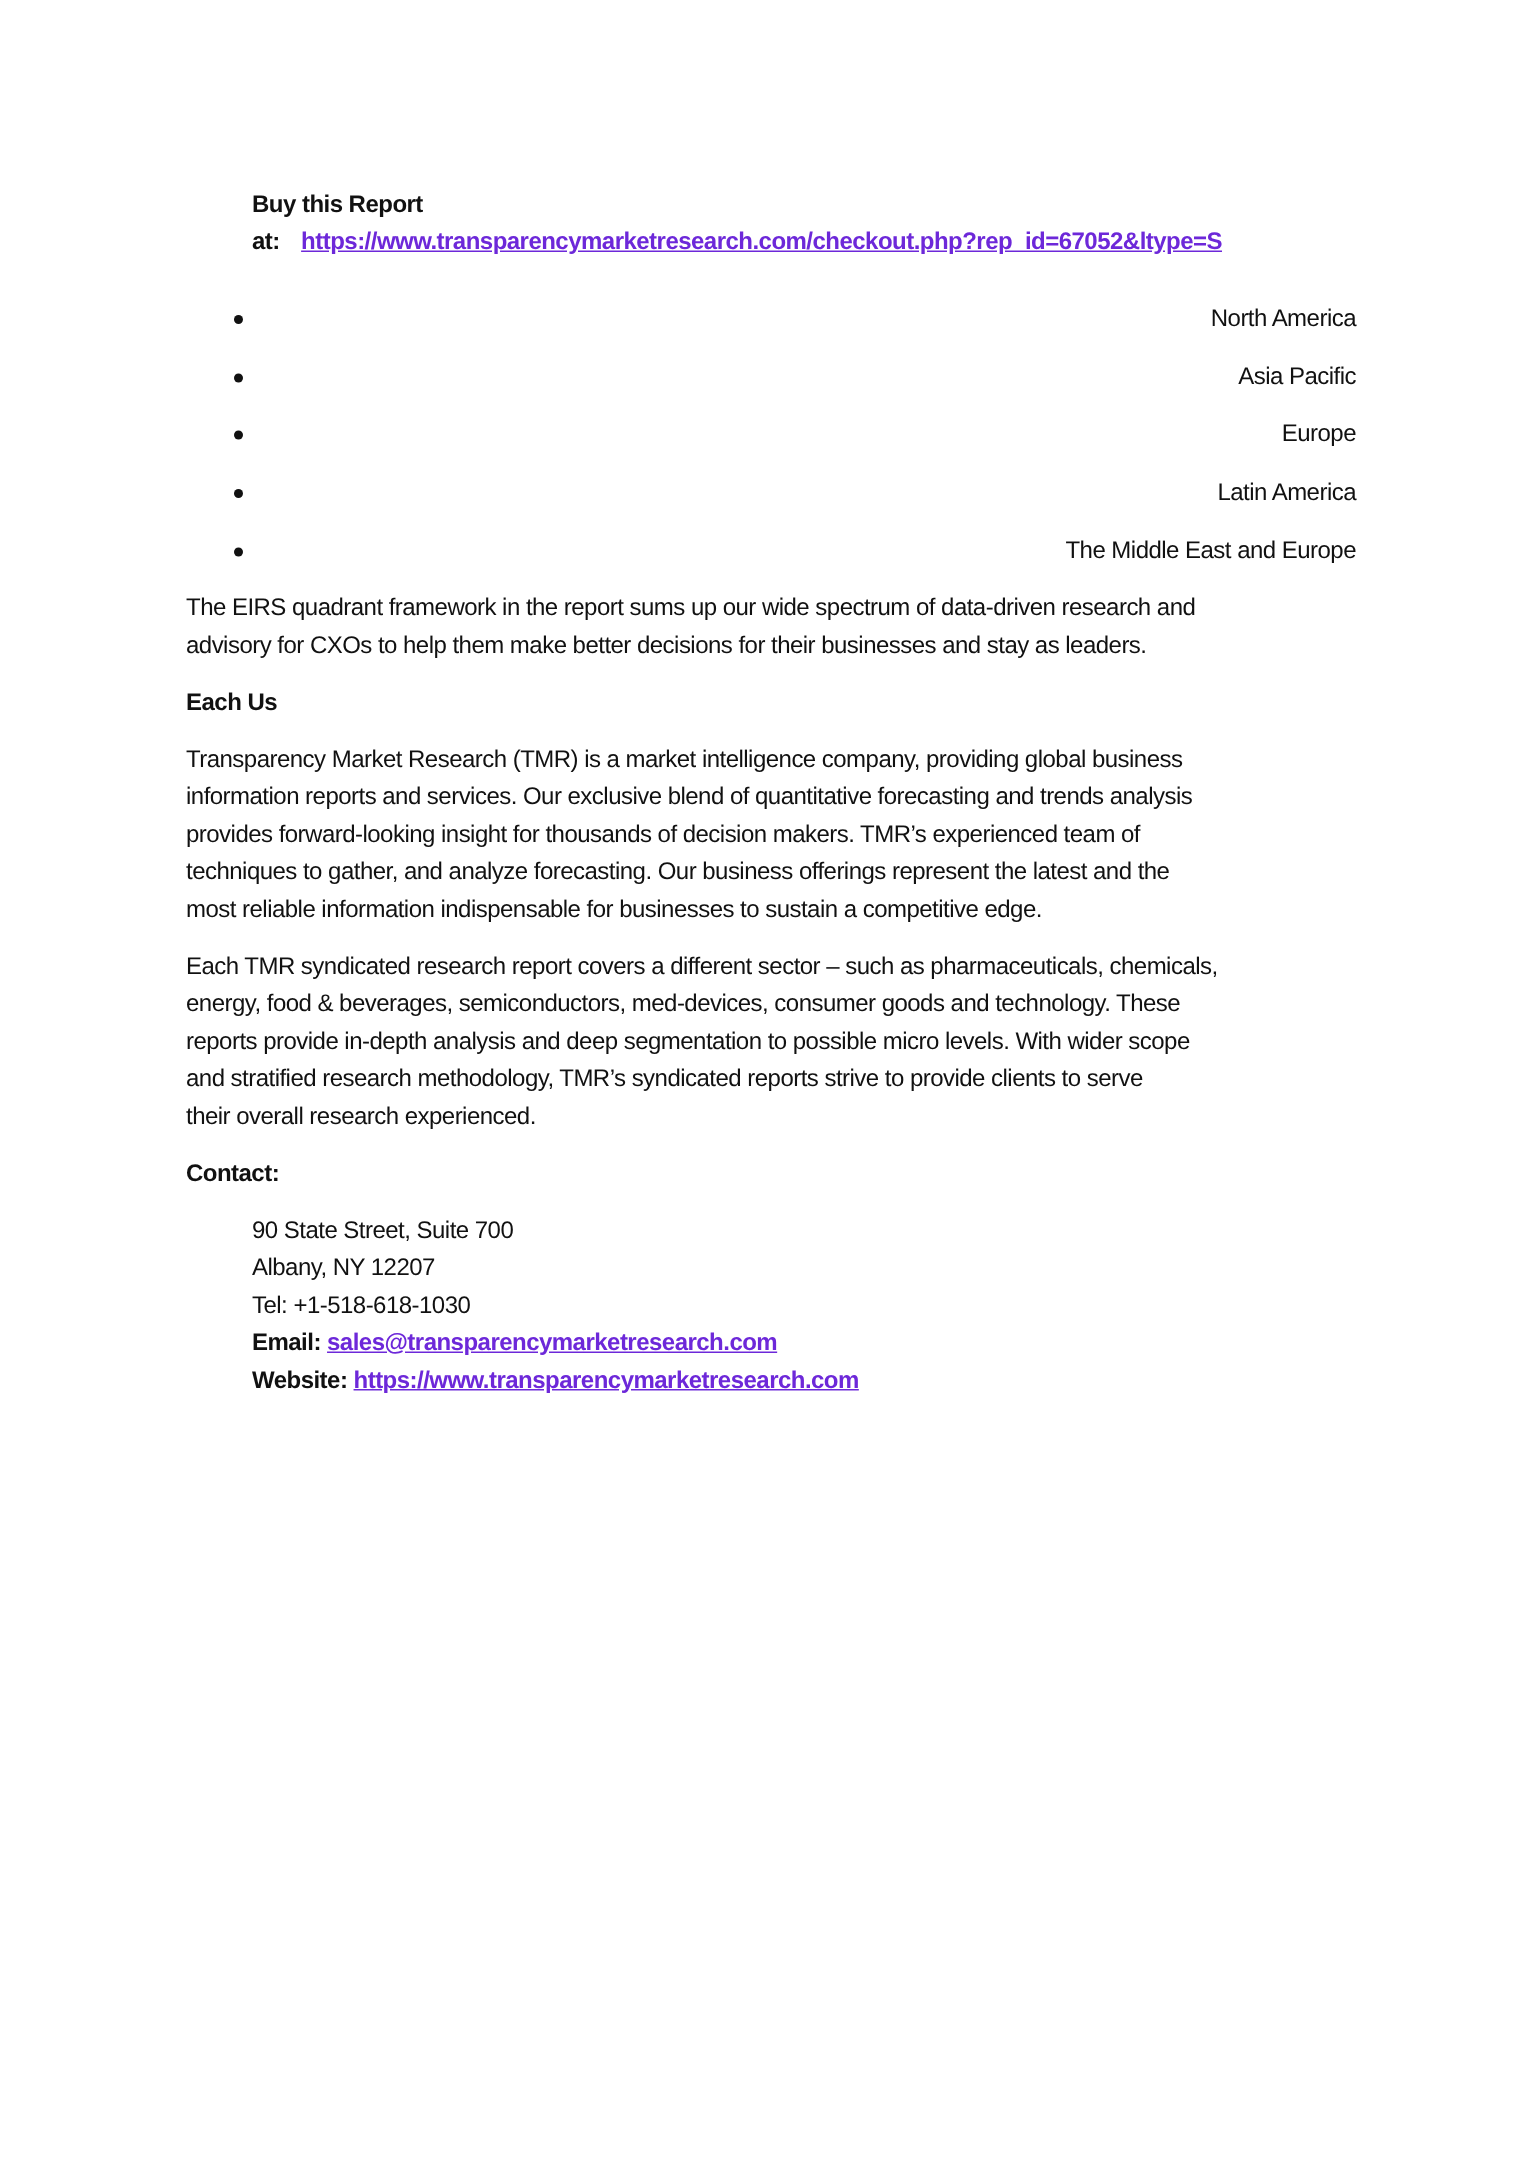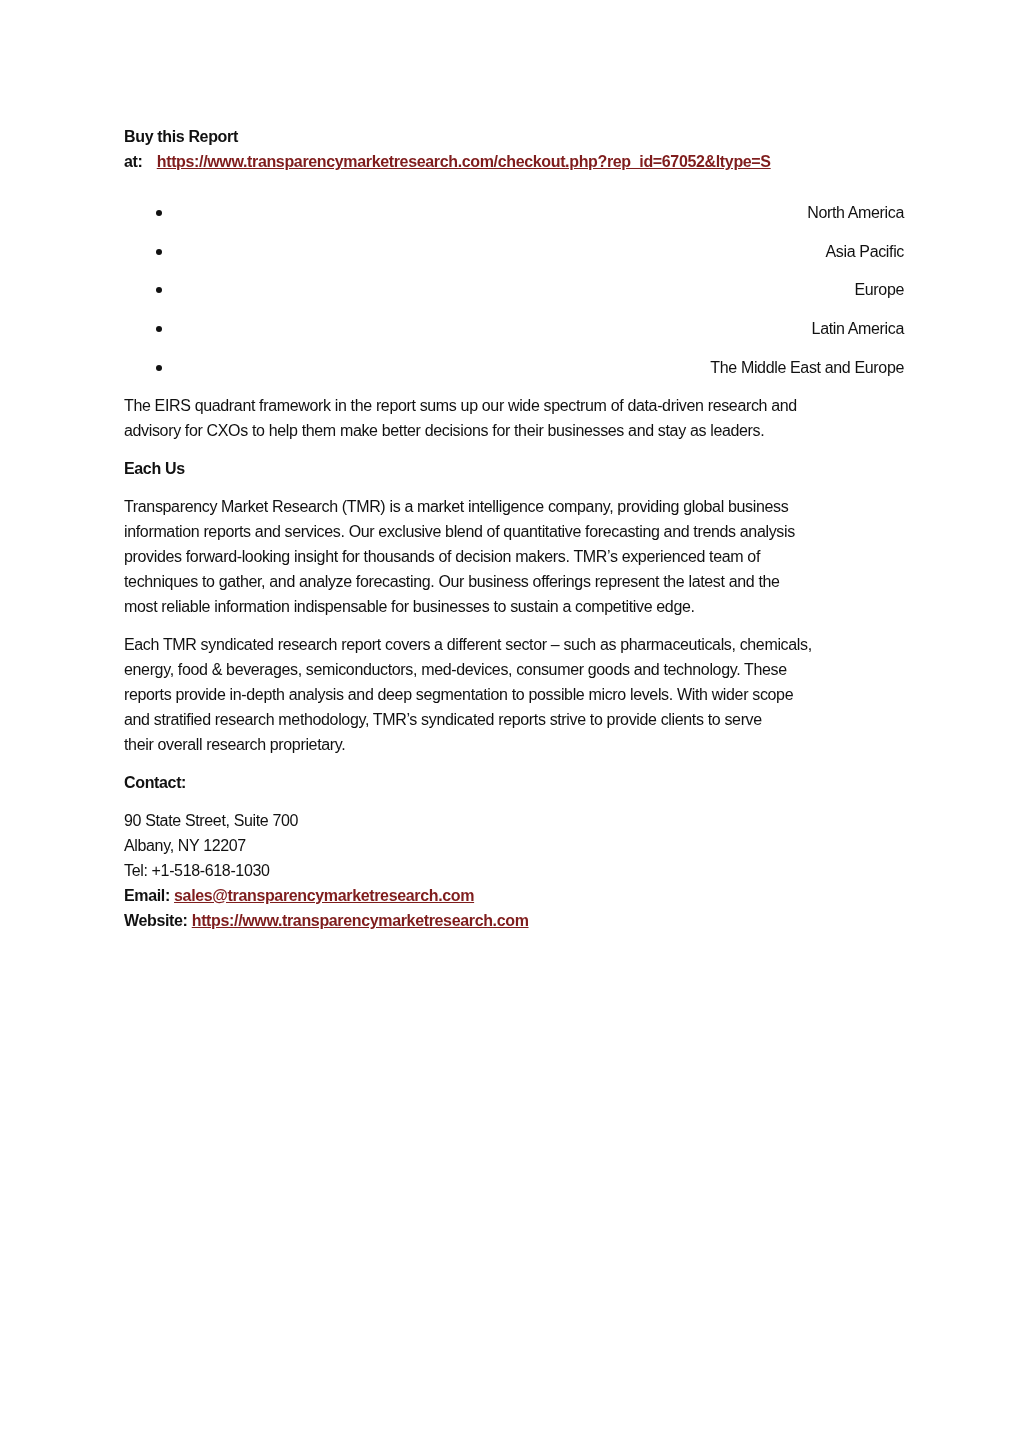--- a/index.html
+++ b/index.html
@@ -17,23 +17,23 @@
     }
     .page {
       position: absolute;
       left: 124px;
       top: 124px;
       width: 780px;
       font-size: 16px;
       letter-spacing: -0.35px;
     }
     .bold { font-weight: bold; }
-    .line { height: 25px; line-height: 25px; white-space: nowrap; }
+    .line { height: 25px; line-height: 25px; white-space: nowrap; margin-left: 44px; }
     a.link {
-      color: #7f1d1d;
+      color: #6d28d9;
       text-decoration: underline;
       font-weight: bold;
     }
     .heading {
       font-weight: bold;
       line-height: 25px;
       height: 25px;
       white-space: nowrap;
     }
     .para {
@@ -103,21 +103,21 @@
     <span class="l">provides forward-looking insight for thousands of decision makers. TMR’s experienced team of</span>
     <span class="l">techniques to gather, and analyze forecasting. Our business offerings represent the latest and the</span>
     <span class="l">most reliable information indispensable for businesses to sustain a competitive edge.</span>
   </p>
   <div style="height:13px"></div>
   <p class="para">
     <span class="l">Each TMR syndicated research report covers a different sector – such as pharmaceuticals, chemicals,</span>
     <span class="l">energy, food &amp; beverages, semiconductors, med-devices, consumer goods and technology. These</span>
     <span class="l">reports provide in-depth analysis and deep segmentation to possible micro levels. With wider scope</span>
     <span class="l">and stratified research methodology, TMR’s syndicated reports strive to provide clients to serve</span>
-    <span class="l">their overall research proprietary.</span>
+    <span class="l">their overall research experienced.</span>
   </p>
 
   <div style="height:13px"></div>
 
   <div class="heading">Contact:</div>
   <div style="height:13px"></div>
   <div>
     <div class="line">90 State Street, Suite 700</div>
     <div class="line">Albany, NY 12207</div>
     <div class="line">Tel: +1-518-618-1030</div>

